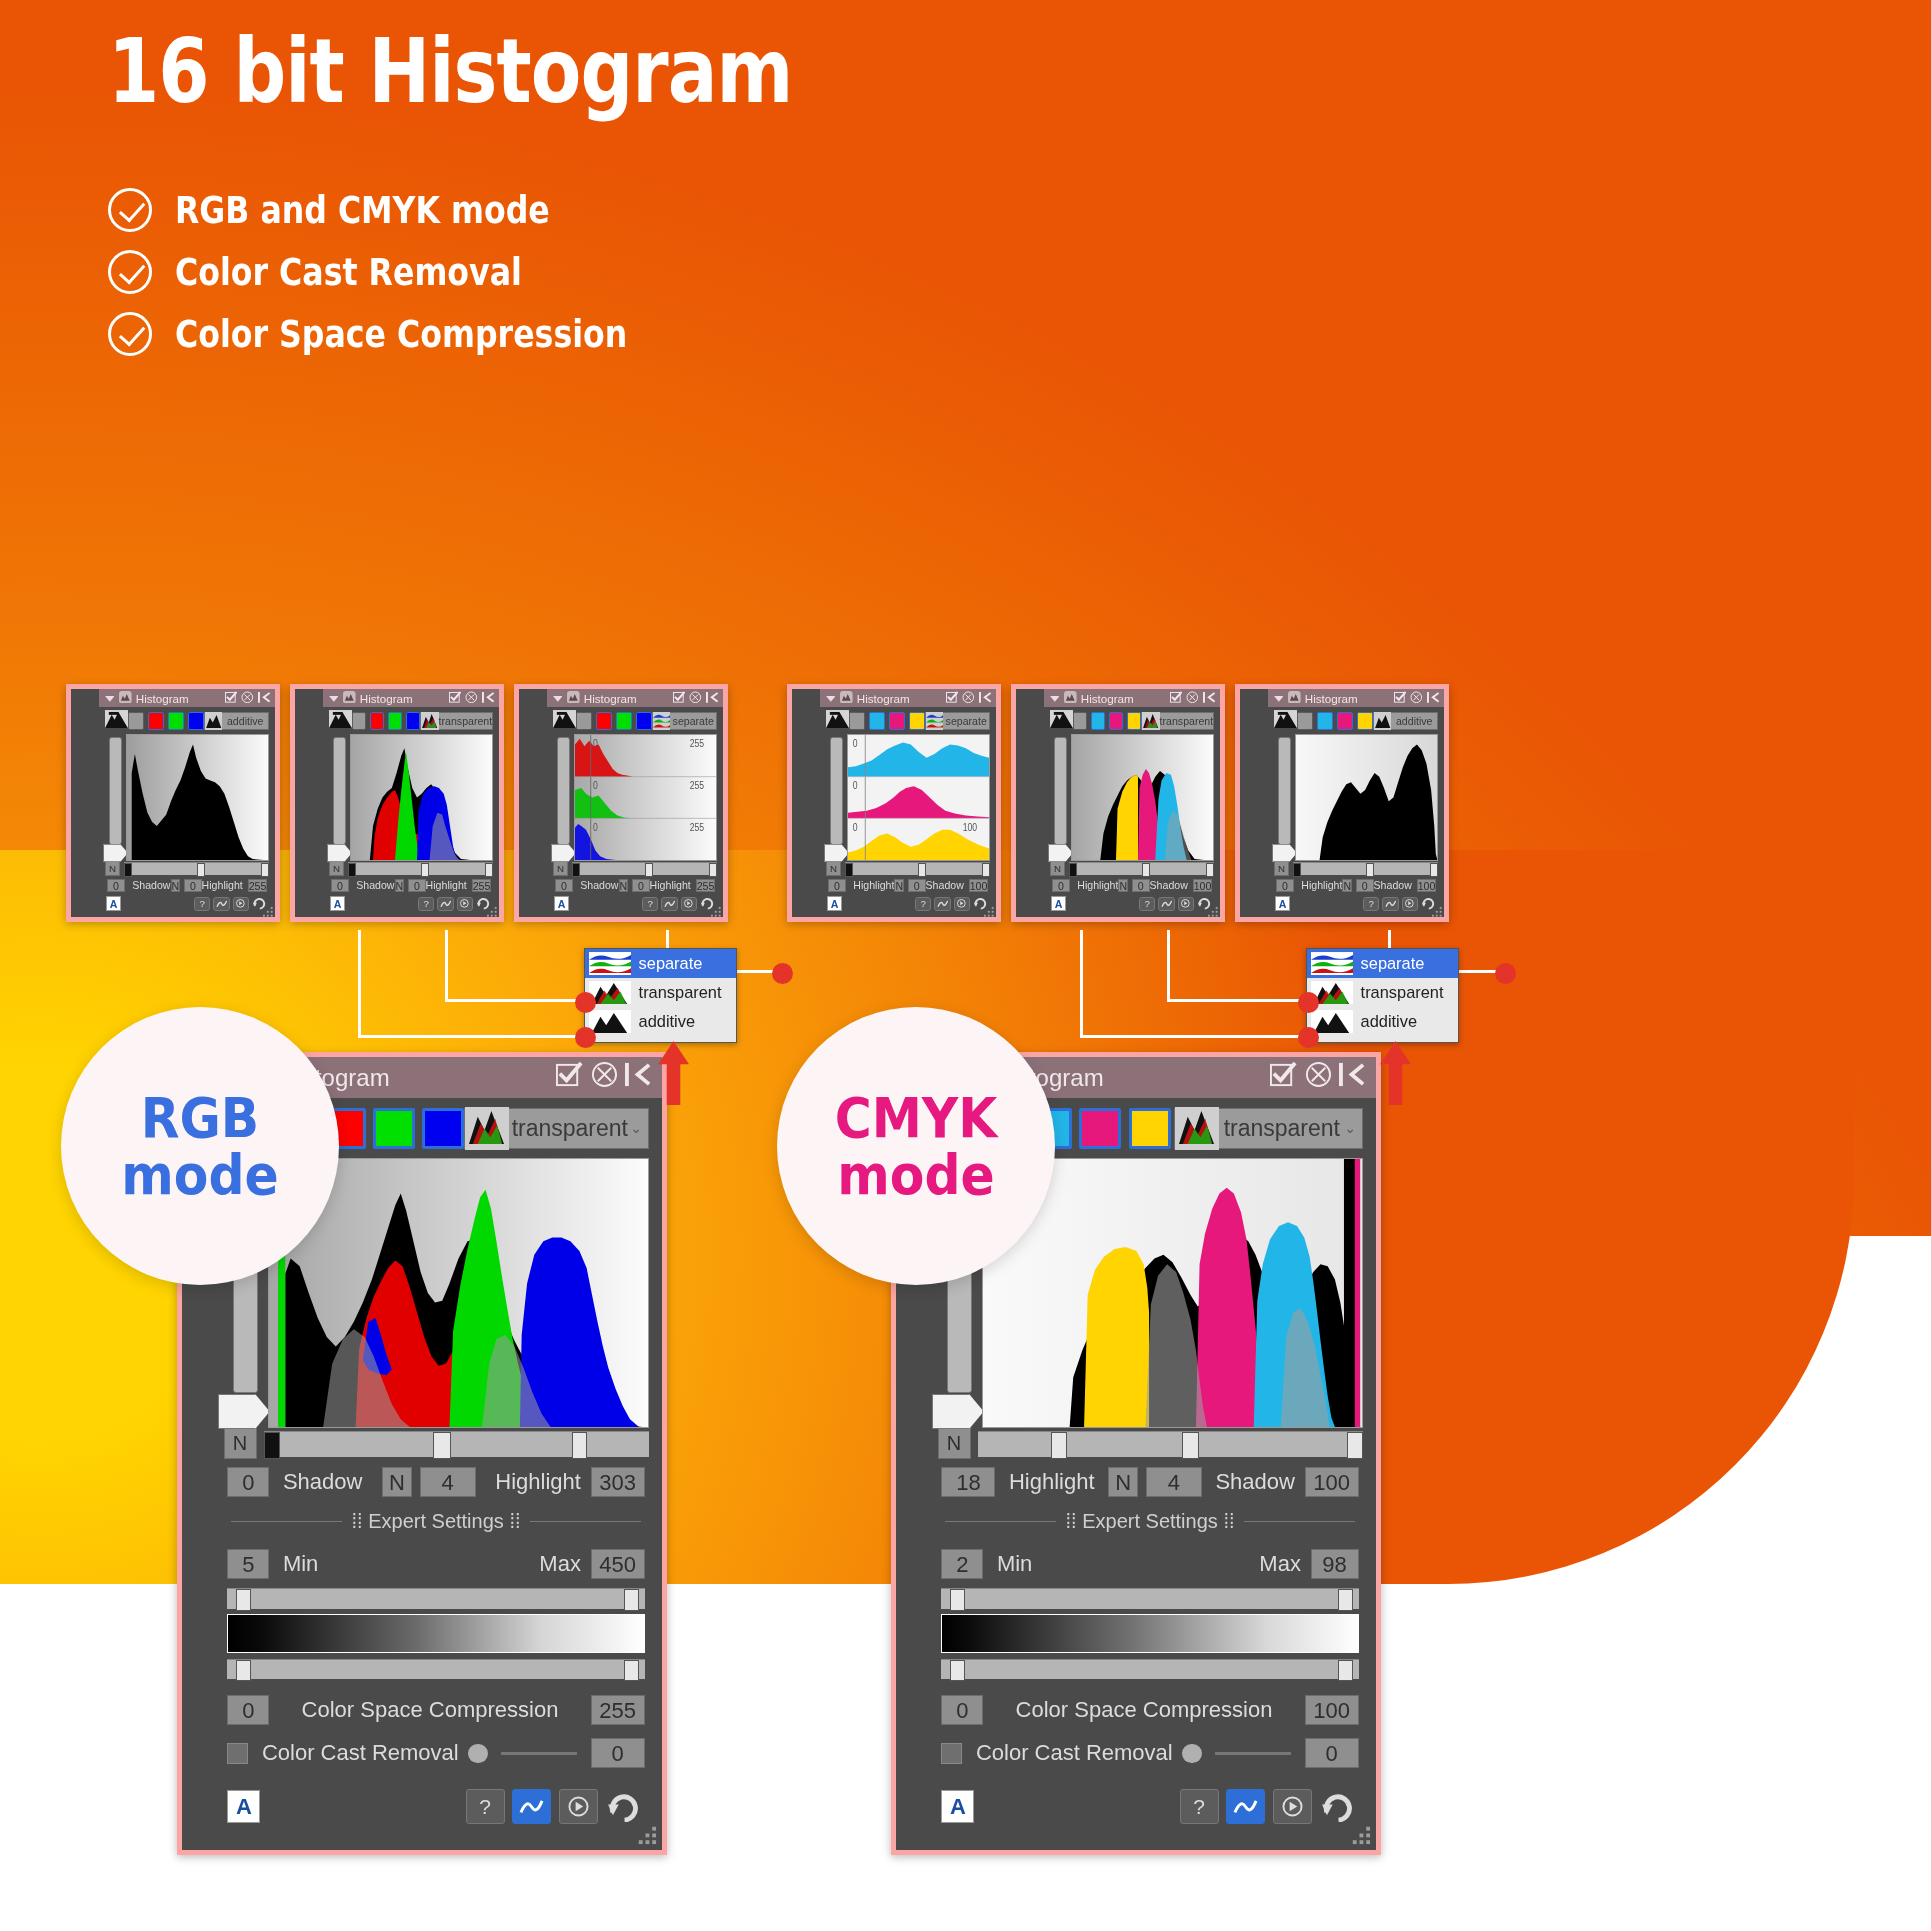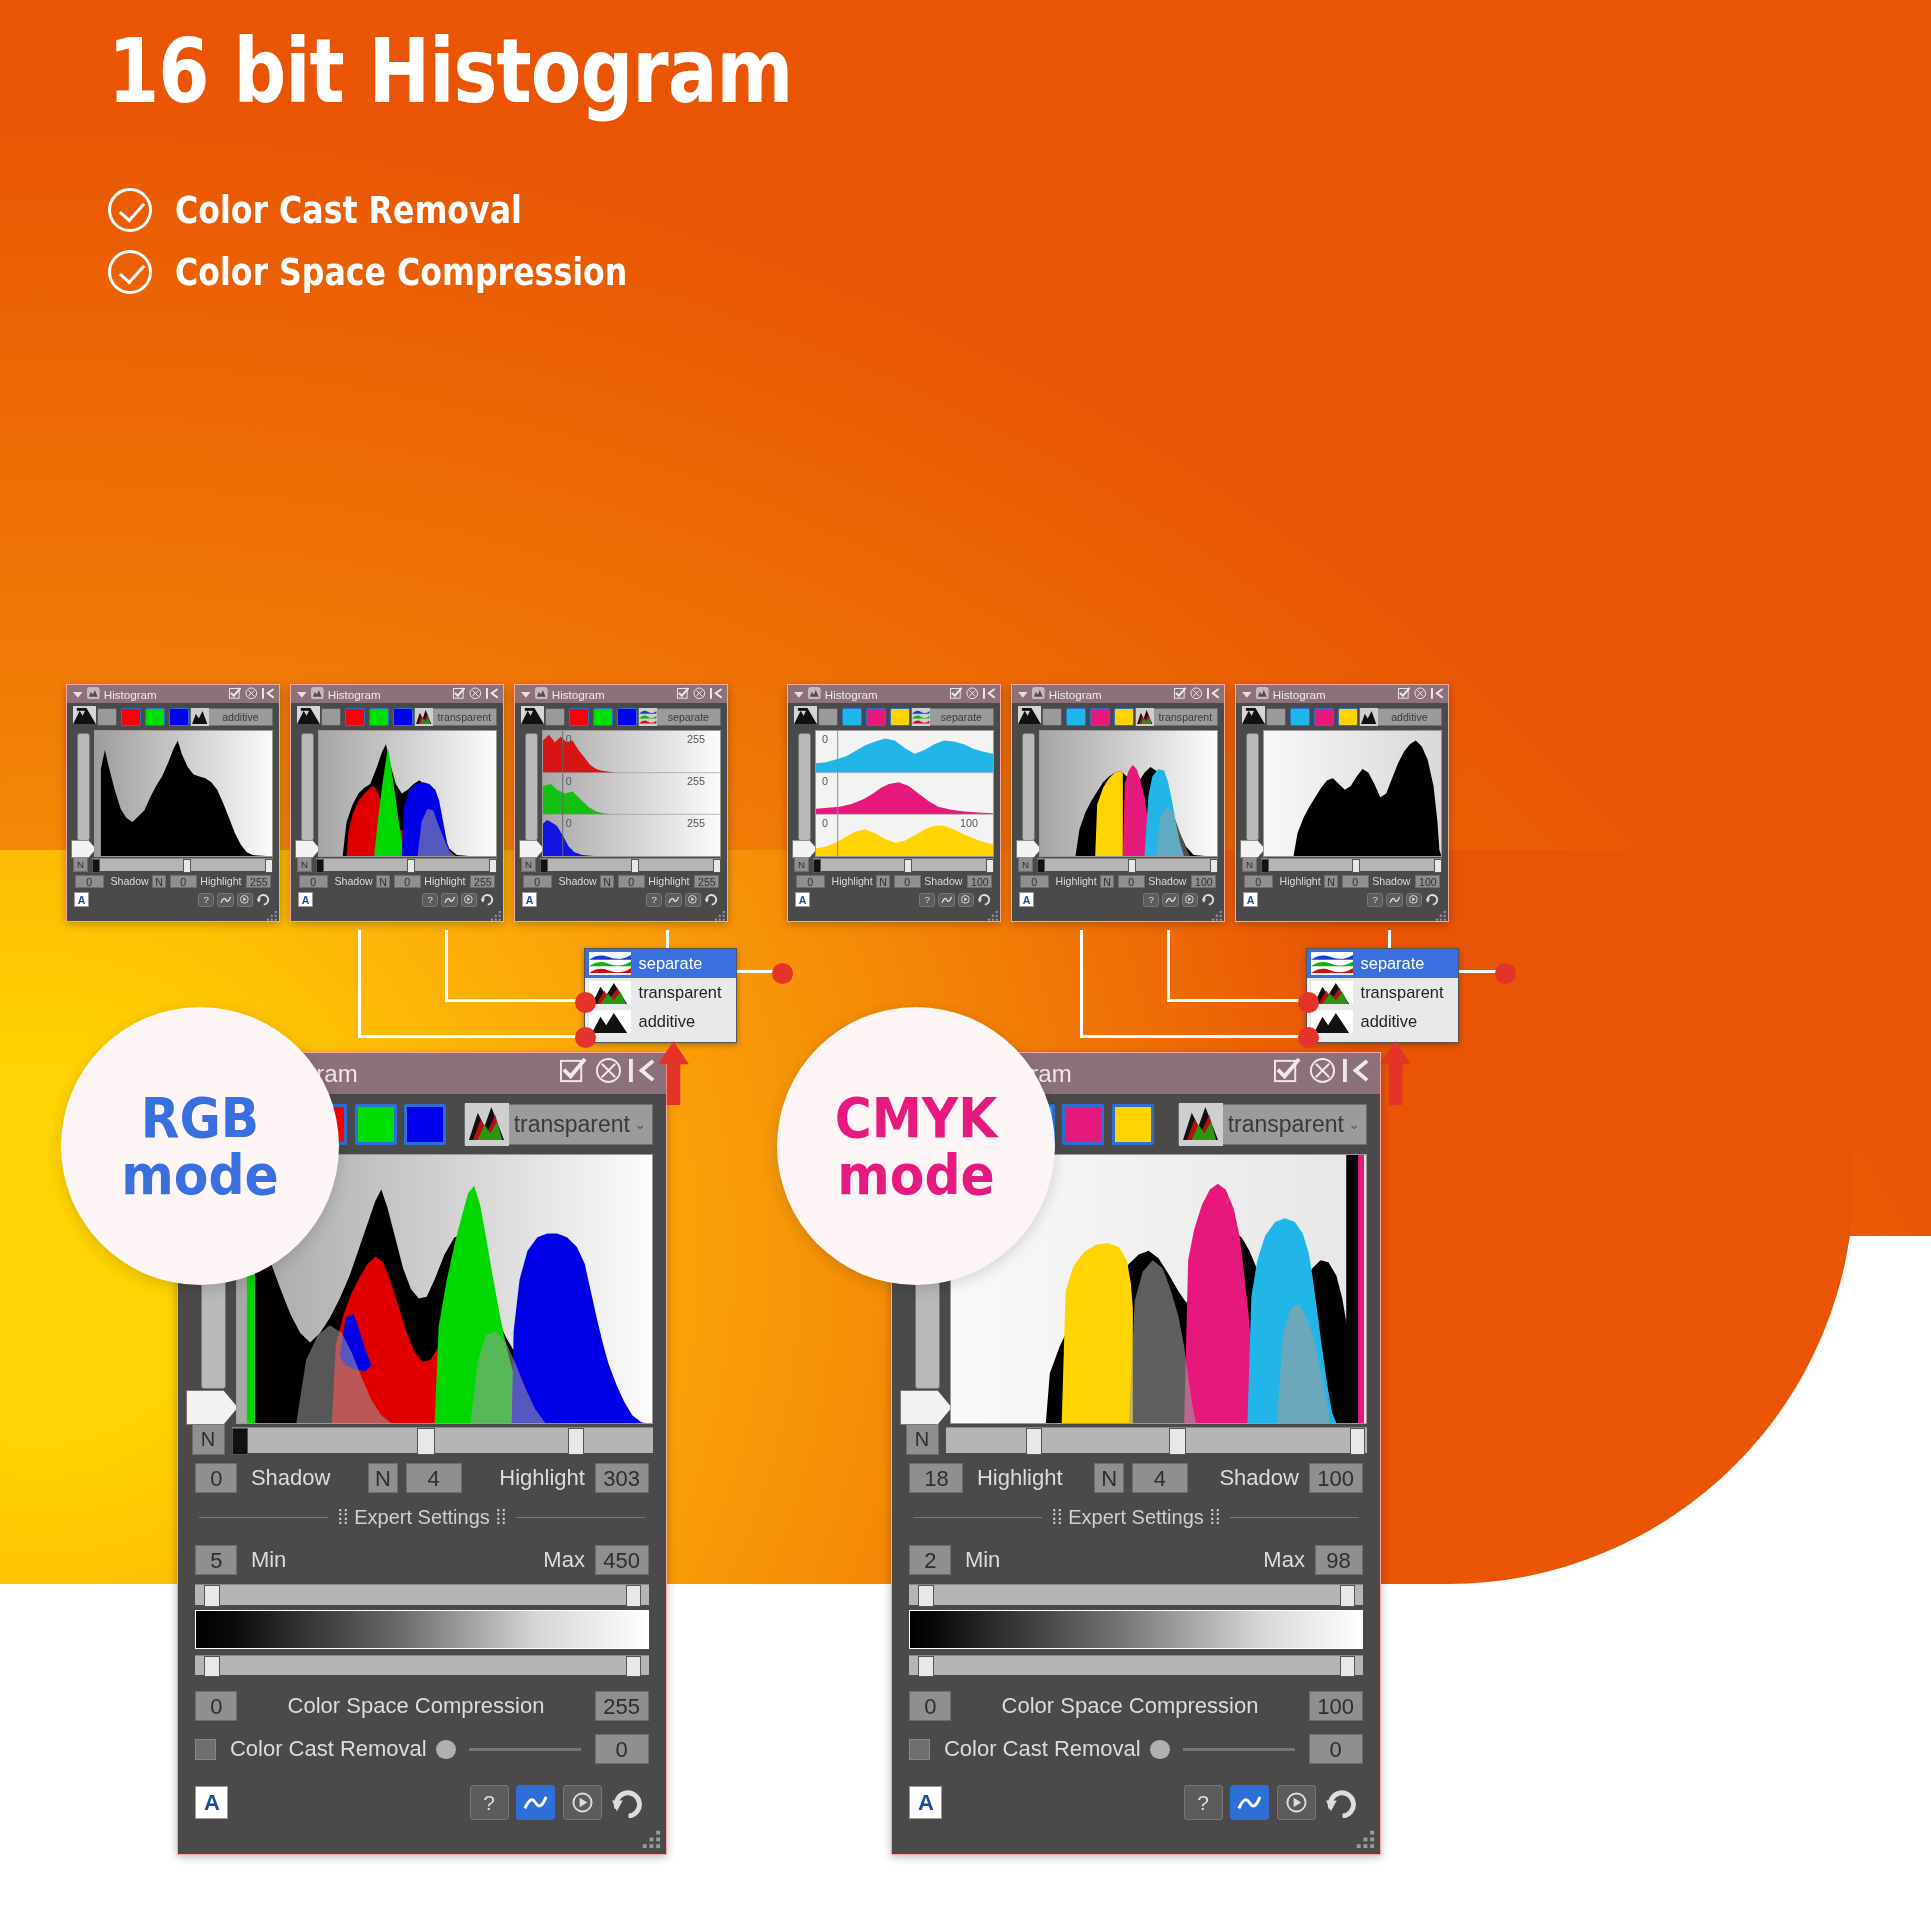--- a/index.html
+++ b/index.html
@@ -34,22 +34,22 @@
   .chk{width:44px;height:44px;border:3.9px solid #fff;border-radius:50%;
        position:relative;flex:0 0 auto;box-sizing:border-box;}
   .chk:after{content:"";position:absolute;left:8.7px;top:10.6px;width:21px;height:10.6px;
       border-left:3.9px solid #fff;border-bottom:3.9px solid #fff;
       transform:rotate(-48deg);transform-origin:center;}
   .btxt{margin-left:23px;color:#fff;font-size:37px;font-weight:bold;
       font-family:"Liberation Sans Narrow","DejaVu Sans Condensed","Liberation Sans",sans-serif;
       transform:scaleX(0.95);transform-origin:left center;white-space:nowrap;}
 
   
-  .win{position:absolute;background:#4a4a4a;border:1px solid #fca5a5;box-sizing:border-box;z-index:6;
-       box-shadow:0 2.9px 8.7px rgba(0,0,0,.28);}
+  .win{position:absolute;background:#4a4a4a;border:5px solid #fca5a5;box-sizing:border-box;z-index:6;
+       box-shadow:0 2.9px 8.7px rgba(0,0,0,.28);padding-left:28px;}
   .titlebar{background:#8c7179;display:flex;align-items:center;color:#f0e8ea;box-sizing:border-box;}
   .tb-caret{margin:0 4.8px 0 5.8px;}
   .tb-ico{margin-right:3.9px;}
   .tb-label{flex:1;}
   .tb-btns{display:flex;align-items:center;margin-right:4.8px;}
   .tb-btns span{margin-left:3.9px;}
 
   .toolrow{display:flex;align-items:center;box-sizing:border-box;background:#4a4a4a;}
   .swatch{box-sizing:border-box;border:1.9px solid #2d6fd6;border-radius:1.9px;}
   .swatch.off{border-color:#5c5c5c;background:#9a9a9a;}
@@ -110,20 +110,24 @@
 </head>
 <body>
 
 <div id="bg"></div>
 <div id="bg-white"></div>
 <div id="bg-orangecurve"></div>
 
 <div id="header">
   <div class="title">16 bit Histogram</div>
   <div class="bullets">
+    <div class="bullet">
+      <span class="chk"></span>
+      <span class="btxt">RGB and CMYK mode</span>
+    </div>
     <div class="bullet">
       <span class="chk"></span>
       <span class="btxt">Color Cast Removal</span>
     </div>
     <div class="bullet">
       <span class="chk"></span>
       <span class="btxt">Color Space Compression</span>
     </div>
   </div>
 </div>

